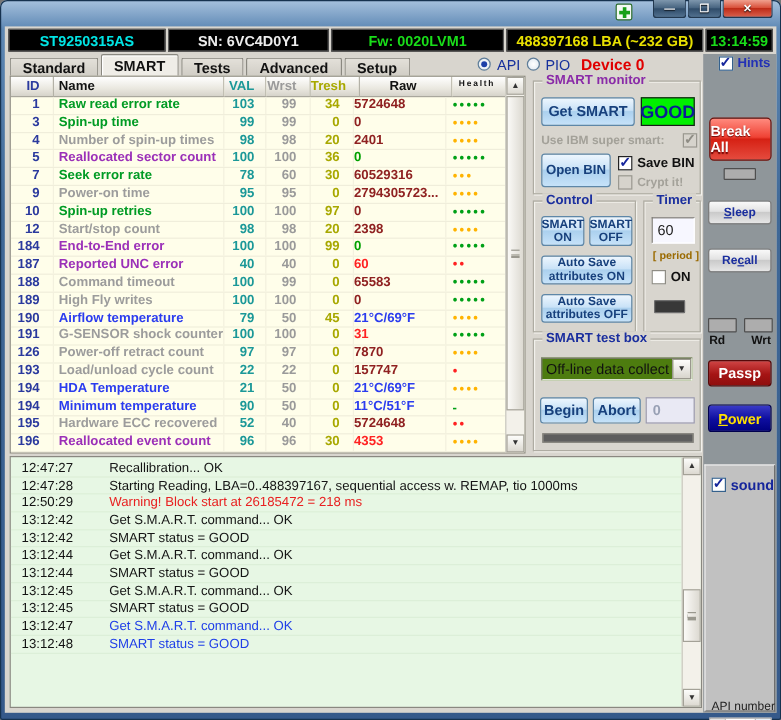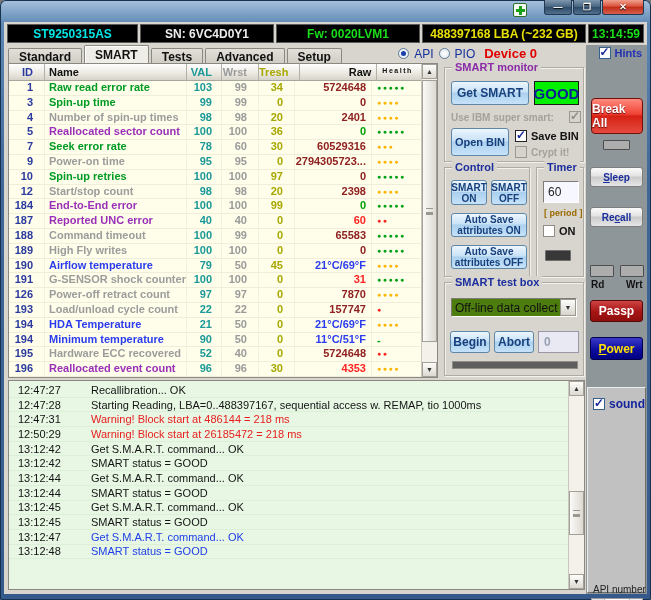--- a/index.html
+++ b/index.html
@@ -54,21 +54,21 @@
   .th{height:17px;line-height:16px;font-size:11px;font-weight:bold;color:#111;text-align:center;
       background:linear-gradient(#FFFFFF,#EAE8E0 60%,#D6D3CA);border-right:1px solid #B3B1A7;border-bottom:1px solid #A9A79D;}
   .tbody{position:absolute;left:0;top:17px;width:413px;}
   .tr{display:flex;height:14.8px;border-bottom:1px solid #F0EEDB;}
   .td{font-size:11px;font-weight:bold;white-space:nowrap;overflow:hidden;height:100%;line-height:13.5px;border-right:1px solid #F3F1DE;}
   .c0{flex:0 0 36px;text-align:right;padding-right:11px;color:#2B3A9E;}
   .c1{flex:0 0 142px;text-align:left;padding-left:4px;}
   .c2{flex:0 0 35px;text-align:right;padding-right:9px;color:#1B9898;}
   .c3{flex:0 0 37px;text-align:right;padding-right:11px;color:#9A9A9A;}
   .c4{flex:0 0 36px;text-align:right;padding-right:11px;color:#A8A800;}
-  .c5{flex:0 0 77px;text-align:right;padding-right:5px;}
+  .c5{flex:0 0 77px;padding-right:5px;}
   .c6{flex:0 0 50px;text-align:left;padding-left:5px;font-size:7px;letter-spacing:1.5px;line-height:14px;border-right:none;}
   .nc-green{color:#009B24;} .nc-gray{color:#9C9C9C;} .nc-purple{color:#9B30B8;} .nc-blue{color:#2B3CEF;}
   .rc-maroon{color:#8F2121;} .rc-green{color:#00A000;} .rc-red{color:#FF2222;} .rc-blue{color:#2B3CEF;}
   .hc-green{color:#00A017;} .hc-orange{color:#FFB300;} .hc-red{color:#FF2222;}
   .hdash{font-size:11px;letter-spacing:0;color:#00A017;}
   
   .vscroll{position:absolute;width:16px;background:#F3F1EA;border-left:1px solid #C9C7BE;}
   .sbtn{position:absolute;left:0;width:15px;height:15px;background:linear-gradient(#FDFDFB,#DCD9D1);
         border:1px solid #A3A197;color:#333;font-size:7px;text-align:center;line-height:14px;}
   .sthumb{position:absolute;left:0;width:15px;background:linear-gradient(90deg,#FBFAF7,#DCD9D1);border:1px solid #A3A197;}
@@ -491,24 +491,20 @@
       <div class="loglines">
           <div class="logline lc-black">
             <span class="ltime">12:47:27</span>
             <span class="lmsg">Recallibration... OK</span>
           </div>
           <div class="logline lc-black">
             <span class="ltime">12:47:28</span>
             <span class="lmsg">Starting Reading, LBA=0..488397167, sequential access w. REMAP, tio 1000ms</span>
           </div>
           <div class="logline lc-red">
-            <span class="ltime">12:47:31</span>
-            <span class="lmsg">Warning! Block start at 486144 = 218 ms</span>
-          </div>
-          <div class="logline lc-red">
             <span class="ltime">12:50:29</span>
             <span class="lmsg">Warning! Block start at 26185472 = 218 ms</span>
           </div>
           <div class="logline lc-black">
             <span class="ltime">13:12:42</span>
             <span class="lmsg">Get S.M.A.R.T. command... OK</span>
           </div>
           <div class="logline lc-black">
             <span class="ltime">13:12:42</span>
             <span class="lmsg">SMART status = GOOD</span>

